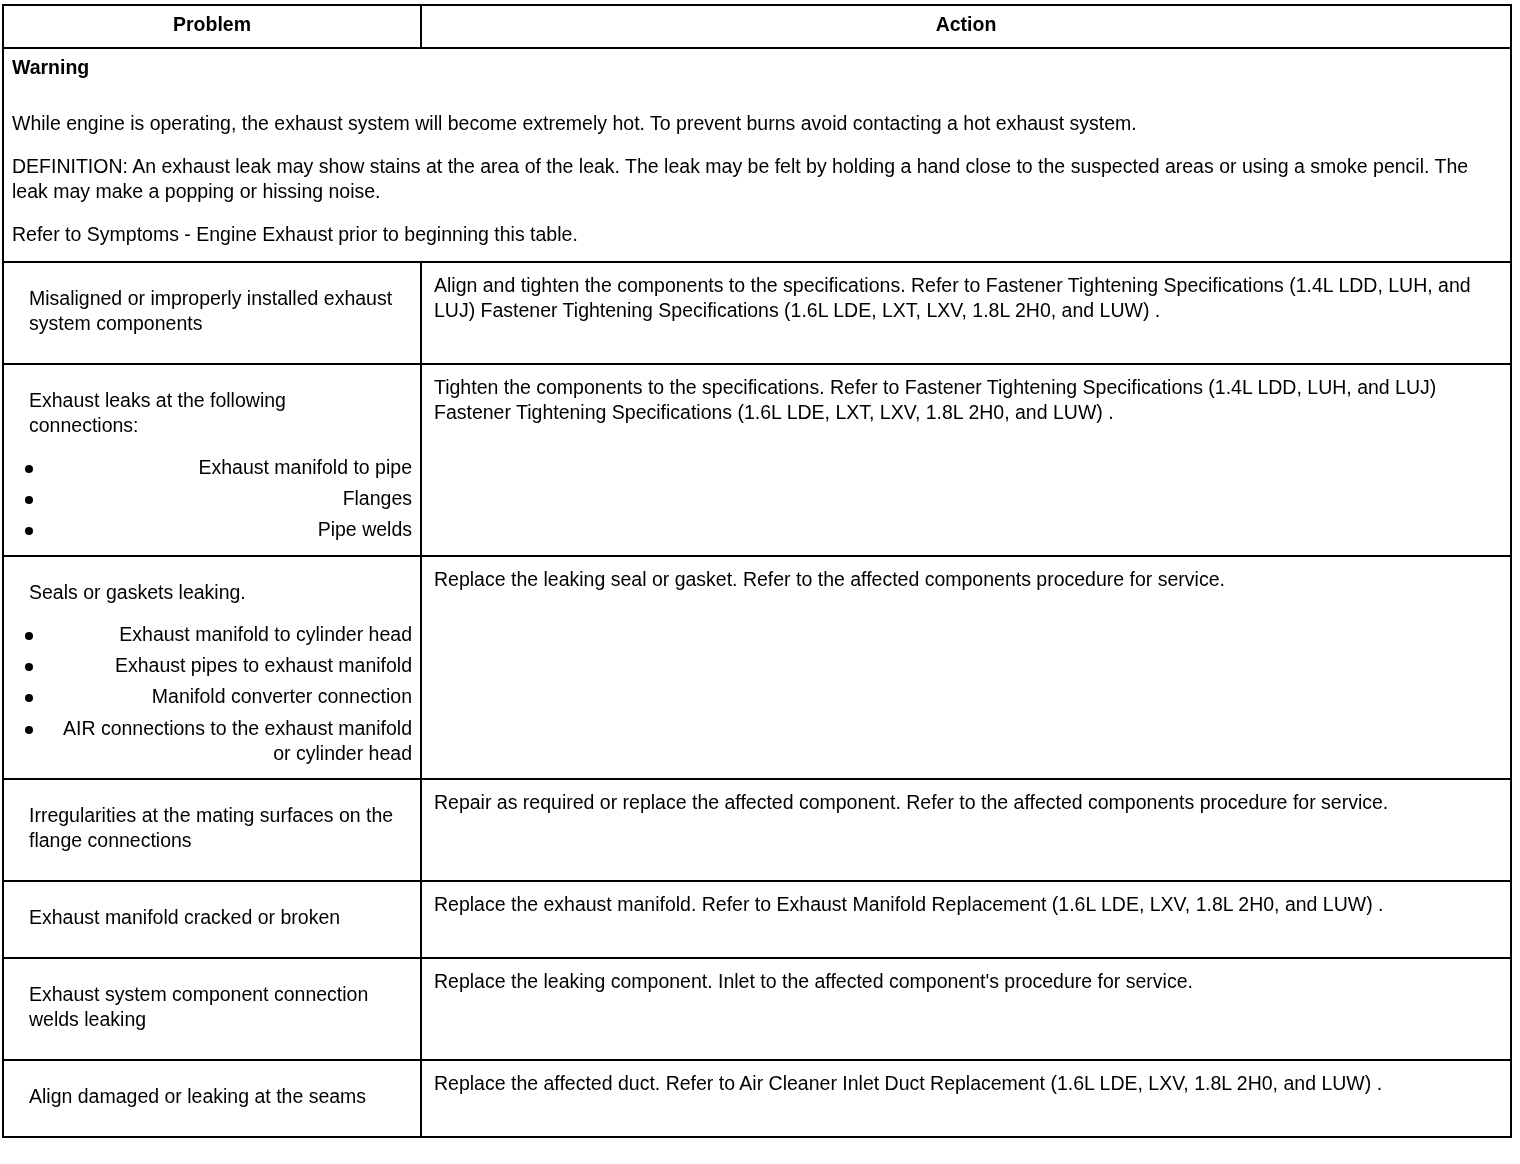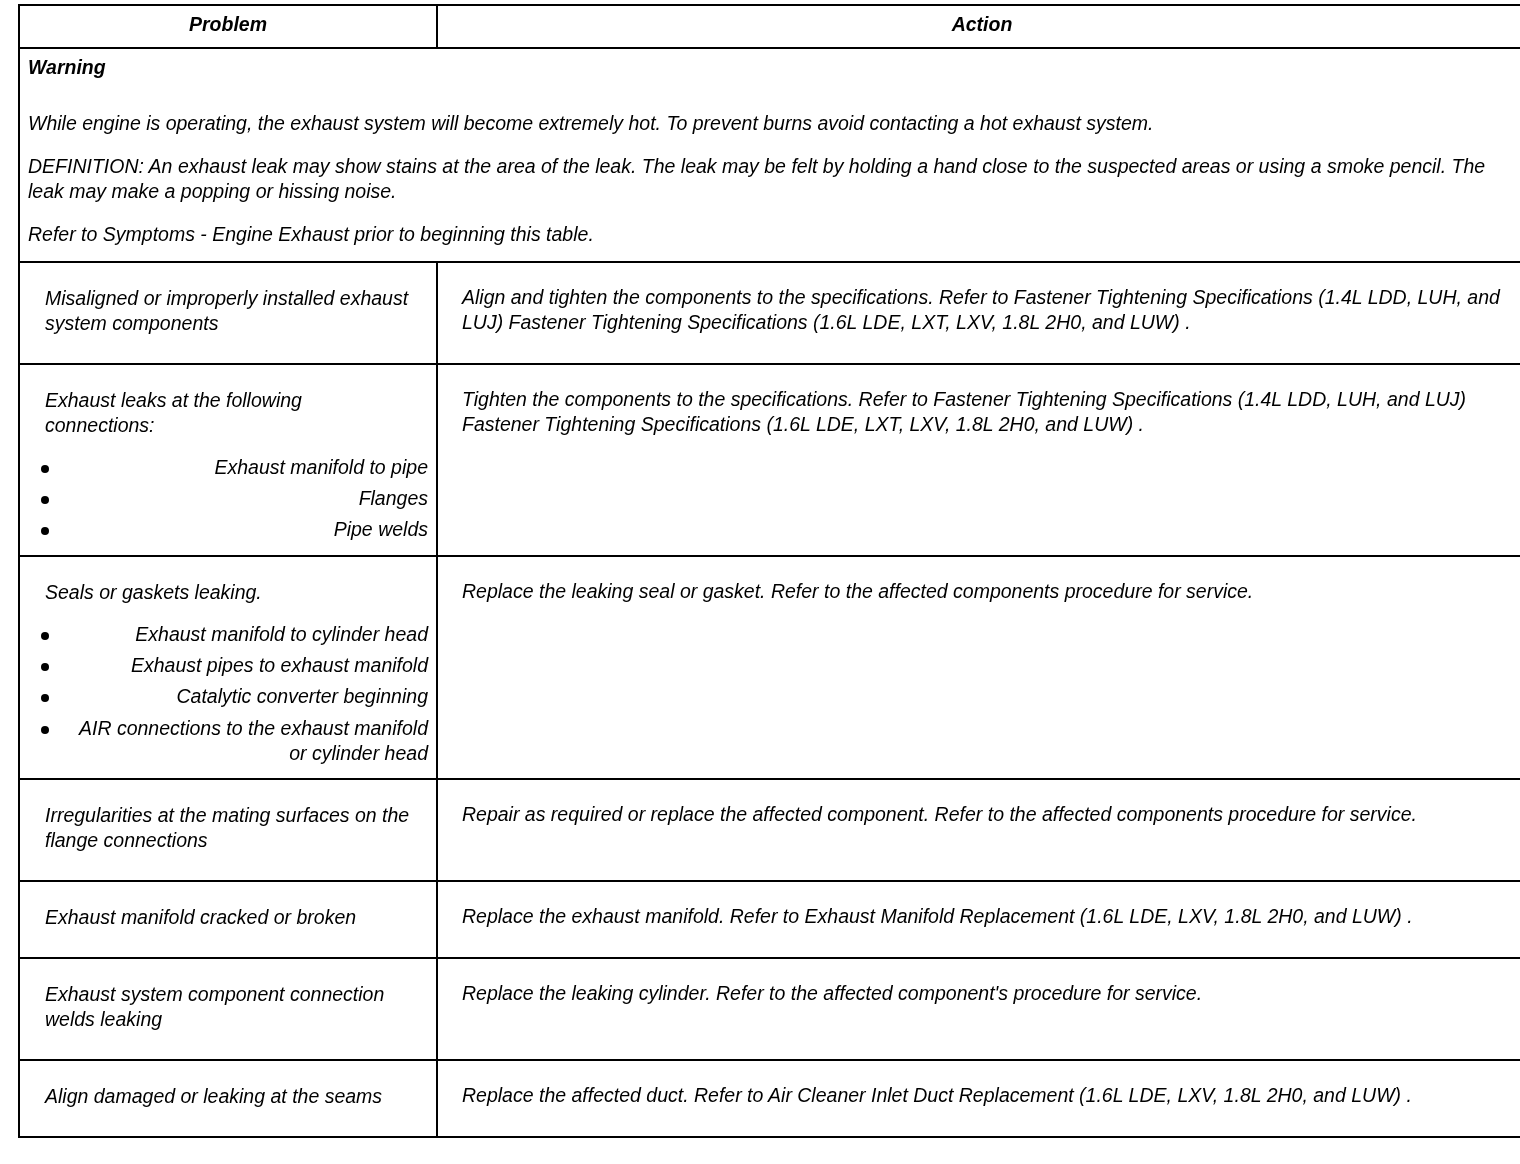--- a/index.html
+++ b/index.html
@@ -9,22 +9,21 @@
   }
   body {
     width: 1520px;
     font-family: "Liberation Sans", sans-serif;
     color: #000000;
     -webkit-font-smoothing: antialiased;
   }
   .page {
     width: 1380px;
     box-sizing: border-box;
-    padding: 4px 6px 6px 18px;
-    font-style: italic;
+    padding: 4px 6px 6px 2px;
   }
   table.diag {
     border-collapse: collapse;
     width: 1508px;
     table-layout: fixed;
     border: 2px solid #000000;
   }
   table.diag td, table.diag th {
     border: 2px solid #000000;
     vertical-align: top;
@@ -70,21 +69,21 @@
   ul.bullets li::before {
     content: "";
     position: absolute;
     left: -21px;
     top: 10px;
     width: 8px;
     height: 8px;
     background: #000000;
     border-radius: 50%;
   }
-  .action-text { margin: 16px; }
+  .action-text { margin: 4px; }
 </style>
 </head>
 <body>
 
 <div class="page">
   <table class="diag">
     <colgroup>
       <col class="col-problem">
       <col class="col-action">
     </colgroup>
@@ -128,21 +127,21 @@
           <p class="action-text">Tighten the components to the specifications. Refer to Fastener Tightening Specifications (1.4L LDD, LUH, and LUJ) Fastener Tightening Specifications (1.6L LDE, LXT, LXV, 1.8L 2H0, and LUW) .</p>
         </td>
       </tr>
 
       <tr>
         <td>
           <p class="cell-lead">Seals or gaskets leaking.</p>
           <ul class="bullets">
             <li>Exhaust manifold to cylinder head</li>
             <li>Exhaust pipes to exhaust manifold</li>
-            <li>Catalytic converter beginning</li>
+            <li>Manifold converter connection</li>
             <li>AIR connections to the exhaust manifold or cylinder head</li>
           </ul>
         </td>
         <td>
           <p class="action-text">Replace the leaking seal or gasket. Refer to the affected components procedure for service.</p>
         </td>
       </tr>
 
       <tr>
         <td>
@@ -160,21 +159,21 @@
         <td>
           <p class="action-text">Replace the exhaust manifold. Refer to Exhaust Manifold Replacement (1.6L LDE, LXV, 1.8L 2H0, and LUW) .</p>
         </td>
       </tr>
 
       <tr>
         <td>
           <p class="cell-lead">Exhaust system component connection welds leaking</p>
         </td>
         <td>
-          <p class="action-text">Replace the leaking cylinder. Refer to the affected component's procedure for service.</p>
+          <p class="action-text">Replace the leaking component. Inlet to the affected component's procedure for service.</p>
         </td>
       </tr>
 
       <tr>
         <td>
           <p class="cell-lead">Align damaged or leaking at the seams</p>
         </td>
         <td>
           <p class="action-text">Replace the affected duct. Refer to Air Cleaner Inlet Duct Replacement (1.6L LDE, LXV, 1.8L 2H0, and LUW) .</p>
         </td>

